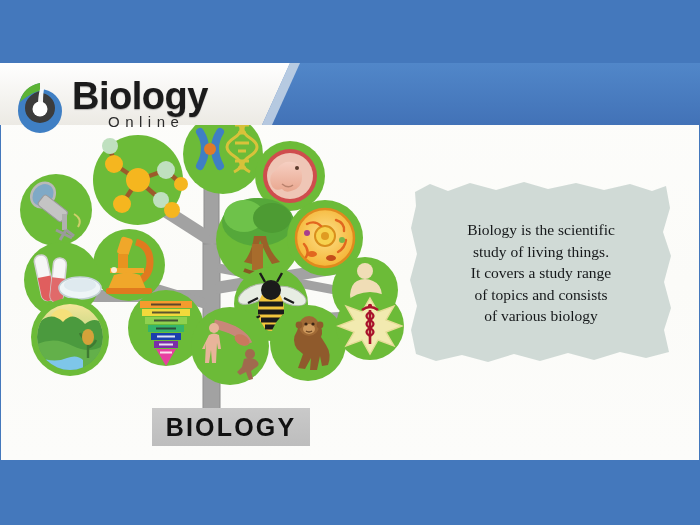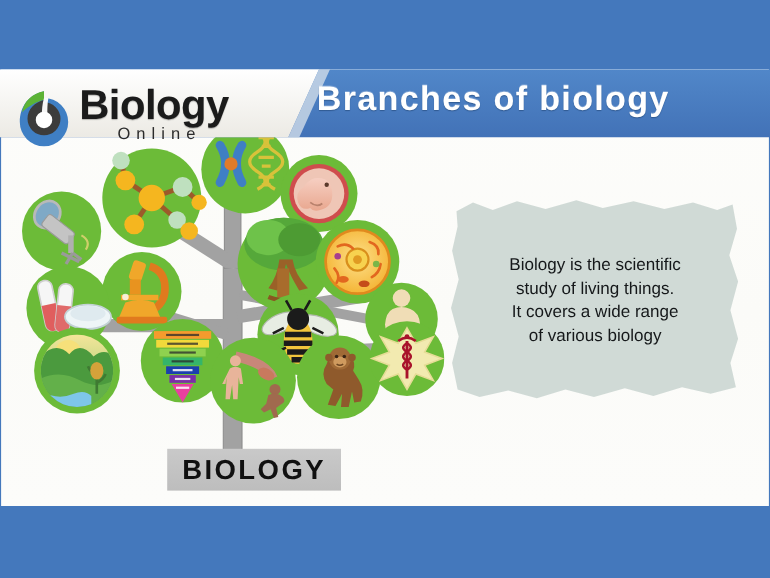--- a/index.html
+++ b/index.html
@@ -32,21 +32,21 @@
   
   .logo-wrap{position:absolute;left:14px;top:78px;width:240px;height:62px;z-index:8;}
   .logo-mark{position:absolute;left:0;top:2px;width:54px;height:56px;}
   .logo-text{position:absolute;left:58px;top:-2px;}
   .logo-biology{
     font-size:38px;font-weight:bold;color:#1b1b1b;letter-spacing:-.5px;
     line-height:40px;text-shadow:0 1px 1px rgba(0,0,0,.25);
   }
   .logo-online{
     font-size:15px;color:#2b2b2b;letter-spacing:5.5px;line-height:15px;
-    margin-left:10px;margin-top:-2px;text-align:center;
+    margin-left:36px;margin-top:-2px;
   }
 
   
   .tree{position:absolute;left:18px;top:118px;width:386px;height:340px;}
 
   
   .base-label{
     position:absolute;left:152px;top:408px;width:158px;height:38px;
     background:linear-gradient(180deg,#c9c9c9 0%,#bdbdbd 100%);
     display:flex;align-items:center;justify-content:center;
@@ -56,21 +56,21 @@
     font-size:25px;font-weight:bold;color:#101010;letter-spacing:2.2px;
   }
 
   
   .desc{
     position:absolute;left:408px;top:180px;width:266px;height:186px;z-index:4;
   }
   .desc-text{
     position:absolute;left:0;top:0;width:266px;height:186px;
     display:flex;flex-direction:column;align-items:center;justify-content:center;
-    font-family:Liberation Sans, sans-serif;
+    font-family:Liberation Serif, serif;
     font-size:15.5px;color:#15181a;line-height:21.5px;text-align:center;
     padding:0 8px;box-sizing:border-box;
   }
   .desc-text div{white-space:nowrap;}
 </style>
 </head>
 <body>
 
 <div id="stage">
 
@@ -85,21 +85,20 @@
       <linearGradient id="whitegrad" x1="0" y1="0" x2="0" y2="1">
         <stop offset="0%" stop-color="#ffffff"></stop>
         <stop offset="100%" stop-color="#eceae4"></stop>
       </linearGradient>
     </defs>
     <rect x="0" y="0" width="700" height="62" fill="url(#bluegrad)"></rect>
     <polygon points="0,0 290,0 262,62 0,62" fill="url(#whitegrad)"></polygon>
     <polygon points="290,0 300,0 272,62 262,62" fill="#c9d7e6" opacity=".85"></polygon>
   </svg>
 
-  <div class="banner-title">Branches of biology</div>
 
   <div class="logo-wrap">
     <svg class="logo-mark" viewBox="0 0 54 56">
       <path d="M26 3 C12 6 4 17 4 31 A22 22 0 1 0 26 9 Z" fill="#3f7fc4"></path>
       <path d="M26 3 C15 5 8 12 6 22 C13 16 20 12 26 11 Z" fill="#5cb335"></path>
       <path d="M26 11 C18 13 11 19 11 28 A15 15 0 1 0 26 13 Z" fill="#3c3c3c"></path>
       <circle cx="26" cy="29" r="7.5" fill="#ffffff"></circle>
       <path d="M26 9 C24.5 14 24 20 24 26 L29 26 C29 20 29 14 30 9 Z" fill="#ffffff" opacity=".95"></path>
     </svg>
     <div class="logo-text">
@@ -387,18 +386,19 @@
   <div class="desc">
     <svg width="266" height="186" viewBox="0 0 266 186" style="position:absolute;left:0;top:0">
       <path d="M7,12 L22,4 L40,11 L62,3 L88,10 L116,2 L140,9 L168,3 L196,10 L222,4 L244,11 L258,6
                L262,28 L255,52 L263,76 L256,102 L263,128 L256,150 L261,172
                L238,178 L212,172 L186,180 L160,173 L132,181 L106,174 L80,182 L54,175 L28,181 L8,174
                L3,150 L9,126 L2,100 L9,74 L3,48 L8,26 Z" fill="#ced8d4" opacity=".95"></path>
     </svg>
     <div class="desc-text">
       <div>Biology is the scientific</div>
       <div>study of living things.</div>
-      <div>It covers a wide range</div>
+      <div>It covers a study range</div>
+      <div>of topics and consists</div>
       <div>of various biology</div>
     </div>
   </div>
 
 </div>
 
 </body></html>

